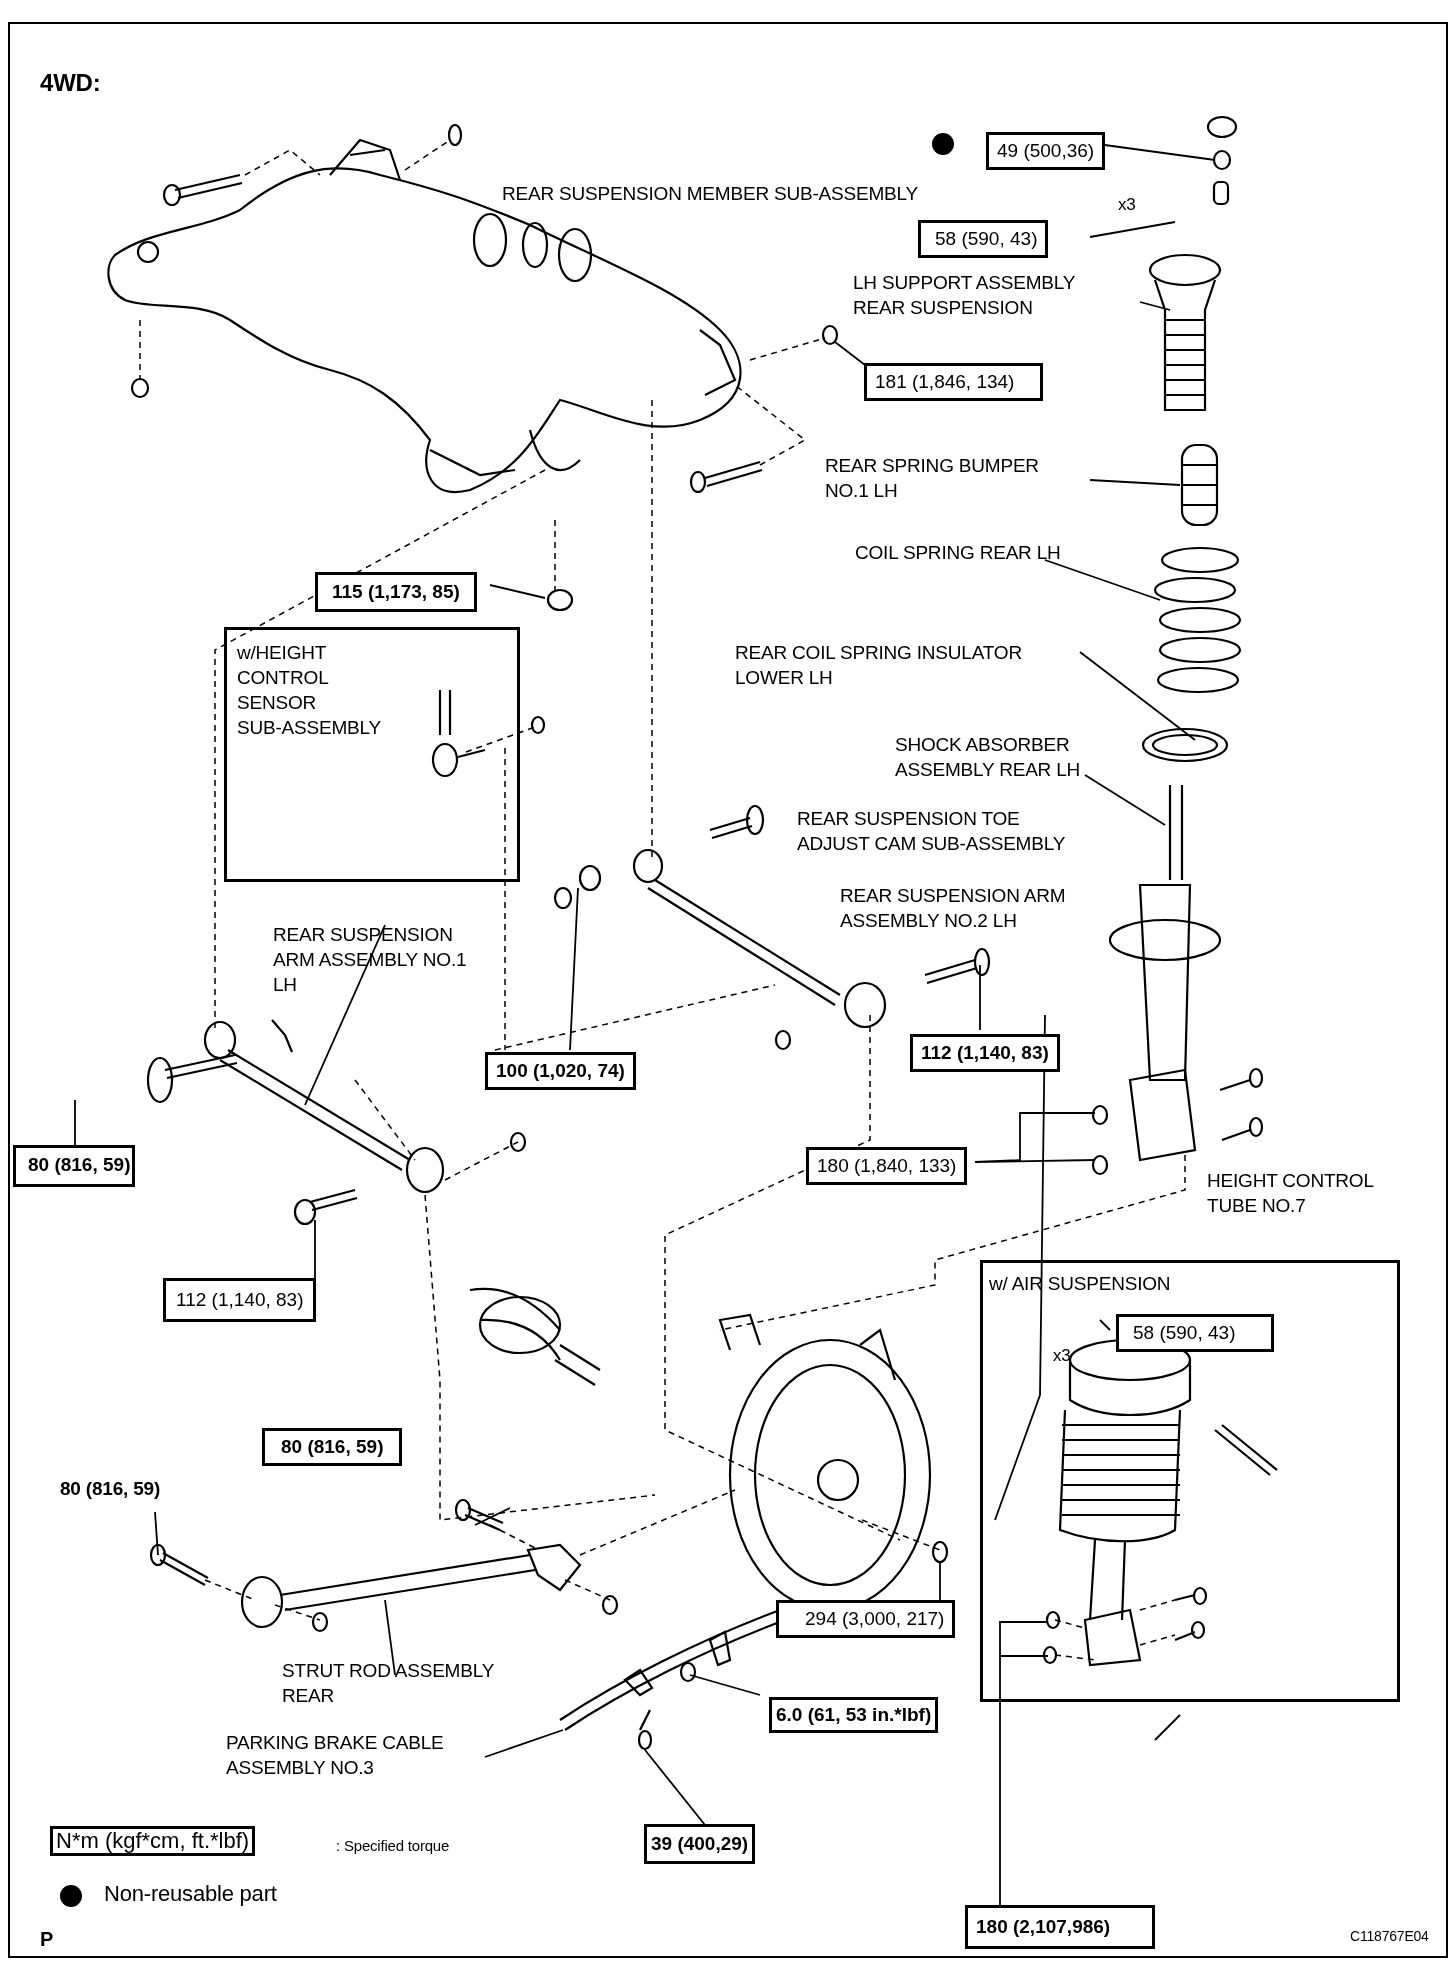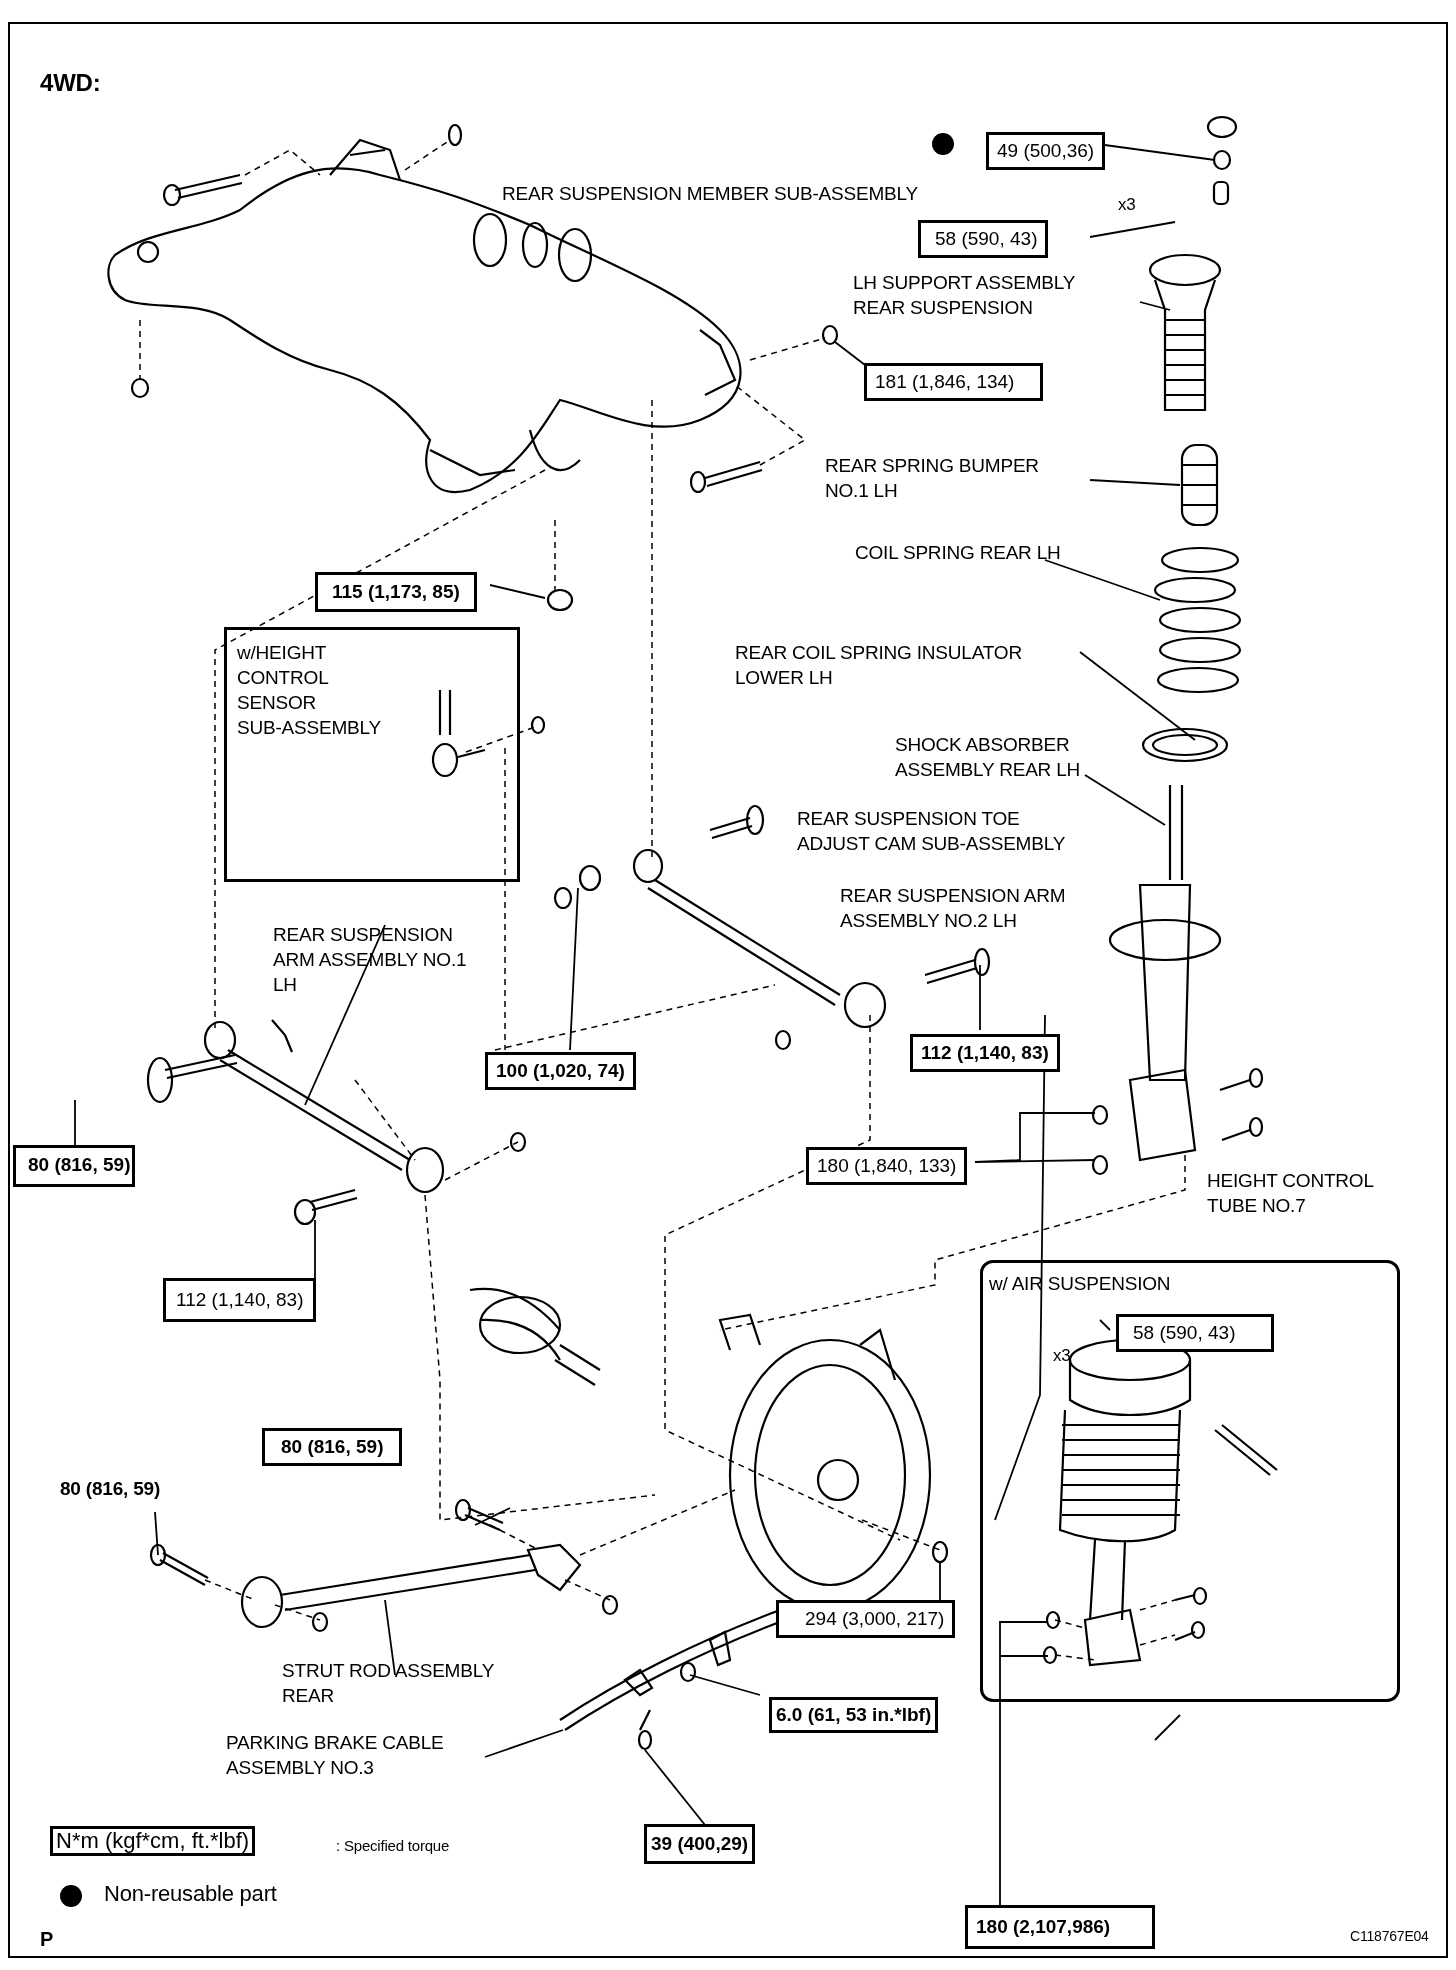--- a/index.html
+++ b/index.html
@@ -235,21 +235,21 @@
 <div class="lbl" style="left:226px; top:1730px;">PARKING BRAKE CABLE
 ASSEMBLY NO.3</div>
 
 <div class="inset" style="left:224px; top:627px; width:296px; height:255px;">
   <div class="lbl" style="left:10px; top:10px;">w/HEIGHT
 CONTROL
 SENSOR
 SUB-ASSEMBLY</div>
 </div>
 
-<div class="inset" style="left:980px; top:1260px; width:420px; height:442px;border-radius:13px;">
+<div class="inset" style="left:980px; top:1260px; width:420px; height:442px;">
   <div class="lbl" style="left:6px; top:8px;">w/ AIR SUSPENSION</div>
   <div class="lbl sm" style="left:70px; top:80px;">x3</div>
 </div>
 
 <div class="lbl sm" style="left:1118px; top:192px;">x3</div>
 
 <div class="dot" style="left:932px; top:133px;"></div>
 
 <div class="torque" style="left:962px; top:132px;margin-left:24px;">49 (500,36)</div>
 <div class="torque" style="left:918px; top:220px; padding-left:14px;">58 (590, 43)</div>

